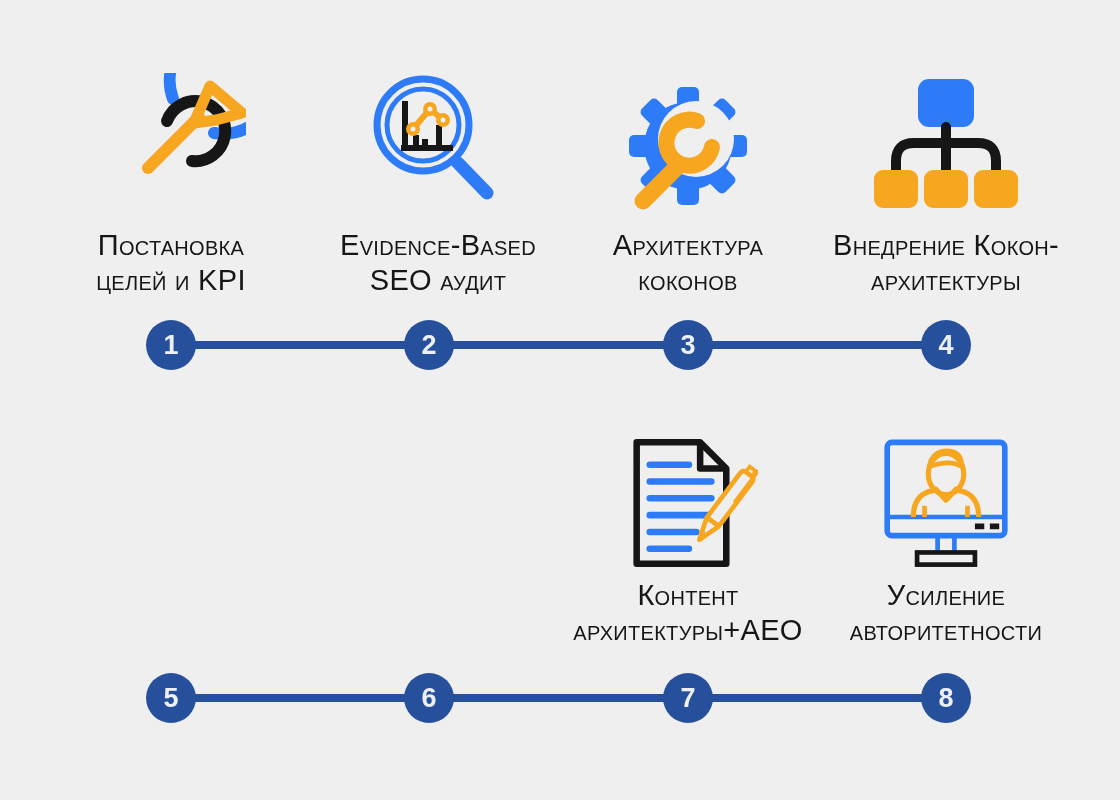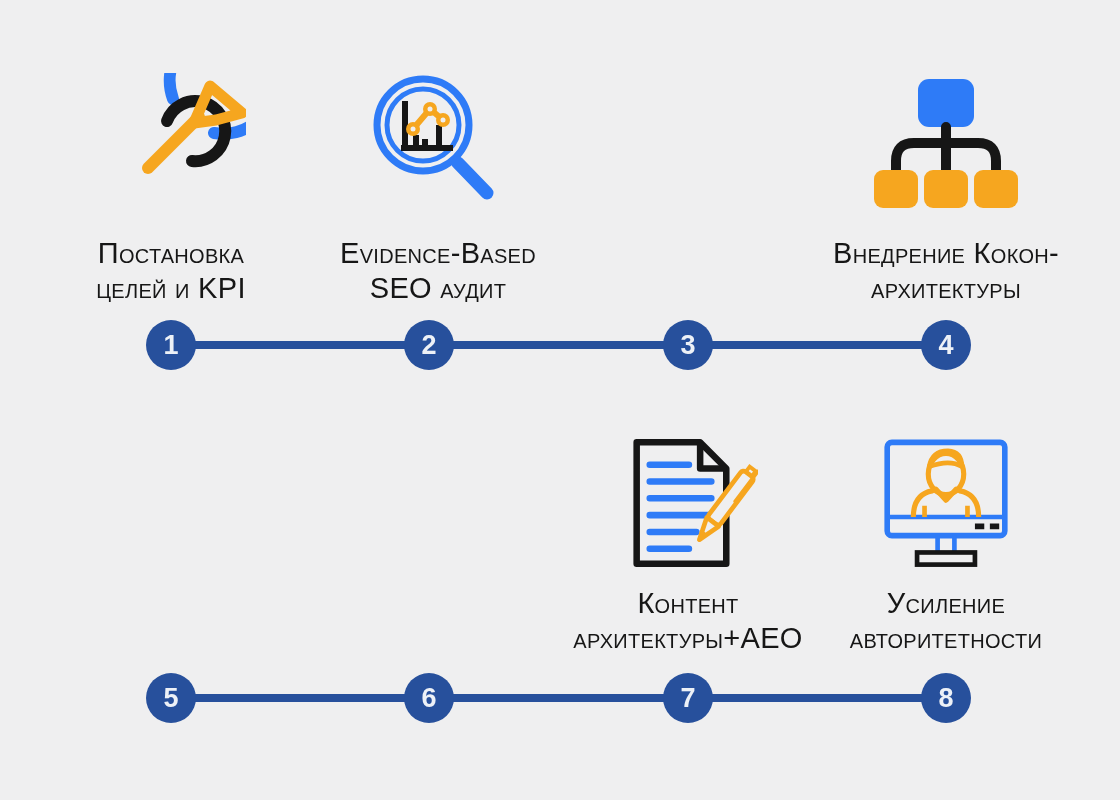--- a/index.html
+++ b/index.html
@@ -5,21 +5,21 @@
   html,body{margin:0;padding:0;}
   .canvas{
     position:relative;width:1120px;height:800px;
     background:#efeff0;overflow:hidden;
     font-family:"Liberation Sans",sans-serif;
   }
   .step{position:absolute;width:300px;display:flex;flex-direction:column;align-items:center;}
   .icon-wrap{height:160px;display:flex;align-items:center;justify-content:center;}
   .row2 .icon-wrap{height:150px;}
   .label{
-    margin-top:8px;width:340px;text-align:center;
+    width:340px;text-align:center;
     font-size:29px;line-height:35px;letter-spacing:.3px;
     font-variant:small-caps;color:#161616;white-space:pre-line;
   }
   .tl-line{position:absolute;height:8px;background:#27509c;border-radius:4px;}
   .tl-node{
     position:absolute;width:50px;height:50px;border-radius:50%;
     background:#27509c;display:flex;align-items:center;justify-content:center;
   }
   .tl-node span{color:#edf1f7;font-size:27px;font-weight:bold;}
   svg{display:block;}
@@ -56,20 +56,42 @@
         <circle cx="67" cy="36" r="7" fill="#f6a61f"></circle>
           <circle cx="67" cy="36" r="2.5" fill="#efeff0"></circle>
         <circle cx="80" cy="47" r="7" fill="#f6a61f"></circle>
           <circle cx="80" cy="47" r="2.5" fill="#efeff0"></circle>
       </svg>
     </div>
     <div class="label">Evidence-Based
 SEO аудит</div>
   </div>
 
+  <div class="step row1" style="left:538px;top:68px;">
+    <div class="icon-wrap">
+      <svg width="150" height="150" viewBox="0 0 150 150">
+        <g fill="#2e7bf7">
+          <rect x="64" y="14" width="22" height="26" rx="5"></rect>
+          <rect x="64" y="14" width="22" height="26" rx="5" transform="rotate(45 75 73)"></rect>
+          <rect x="64" y="14" width="22" height="26" rx="5" transform="rotate(90 75 73)"></rect>
+          <rect x="64" y="14" width="22" height="26" rx="5" transform="rotate(135 75 73)"></rect>
+          <rect x="64" y="14" width="22" height="26" rx="5" transform="rotate(180 75 73)"></rect>
+          <rect x="64" y="14" width="22" height="26" rx="5" transform="rotate(225 75 73)"></rect>
+          <rect x="64" y="14" width="22" height="26" rx="5" transform="rotate(270 75 73)"></rect>
+          <rect x="64" y="14" width="22" height="26" rx="5" transform="rotate(315 75 73)"></rect>
+          <circle cx="75" cy="73" r="44"></circle>
+        </g>
+        <circle cx="83" cy="66" r="38" fill="#efeff0"></circle>
+        <path d="M30,128 L66,92" fill="none" stroke="#f6a61f" stroke-width="17" stroke-linecap="round"></path>
+        <path d="M84,48 A23,23 0 1 0 99,74" fill="none" stroke="#f6a61f" stroke-width="16" stroke-linecap="round"></path>
+      </svg>
+    </div>
+    <div class="label">Архитектура
+коконов</div>
+  </div>
 
   <div class="step row1" style="left:796px;top:68px;">
     <div class="icon-wrap">
       <svg width="150" height="150" viewBox="0 0 150 150">
         <rect x="47" y="6" width="56" height="48" rx="11" fill="#2e7bf7"></rect>
         <path d="M75,54 V97 M25,97 V88 Q25,70 43,70 H107 Q125,70 125,88 V97" fill="none" stroke="#161616" stroke-width="10" stroke-linecap="round" stroke-linejoin="round"></path>
         <rect x="3" y="97" width="44" height="38" rx="9" fill="#f6a61f"></rect>
         <rect x="53" y="97" width="44" height="38" rx="9" fill="#f6a61f"></rect>
         <rect x="103" y="97" width="44" height="38" rx="9" fill="#f6a61f"></rect>
       </svg>

